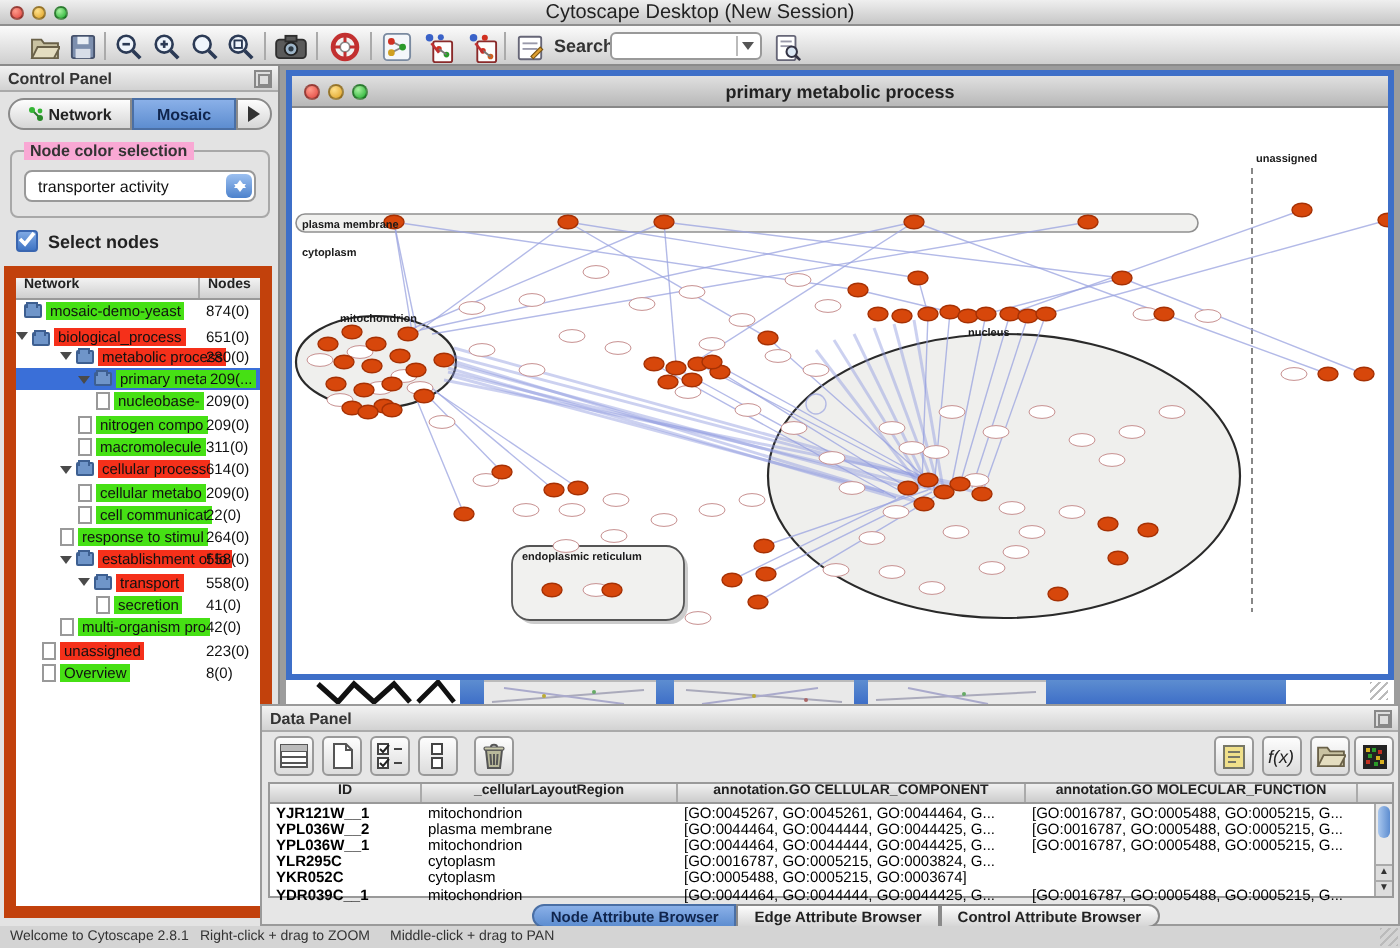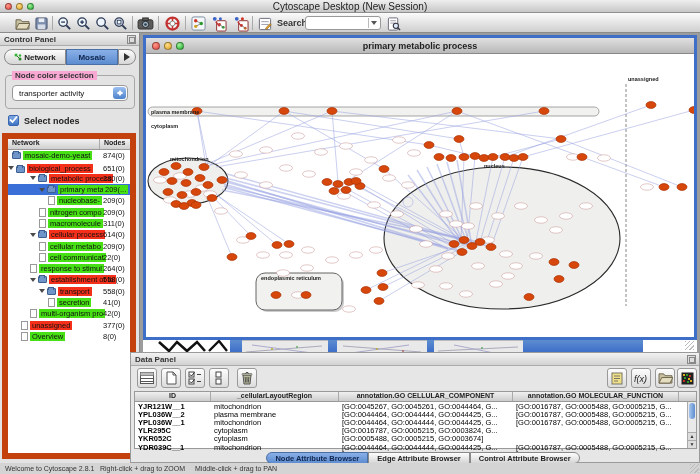--- a/index.html
+++ b/index.html
@@ -385,21 +385,21 @@
               <span class="tnodes">41(0)</span>
             </div>
             <div class="trow" style="padding-left: 22px; position: relative;">
               <span class="docic"></span>
               <span class="chip green">multi-organism pro</span>
               <span class="tnodes">42(0)</span>
             </div>
             <div class="trow" style="padding-left: 13px; position: relative;">
               <span class="docic"></span>
               <span class="chip red">unassigned</span>
-              <span class="tnodes">377(0)</span>
+              <span class="tnodes">223(0)</span>
             </div>
             <div class="trow" style="padding-left: 13px; position: relative;">
               <span class="docic"></span>
               <span class="chip green">Overview</span>
               <span class="tnodes">8(0)</span>
             </div>
           </div>
       </div>
     </div>
 

